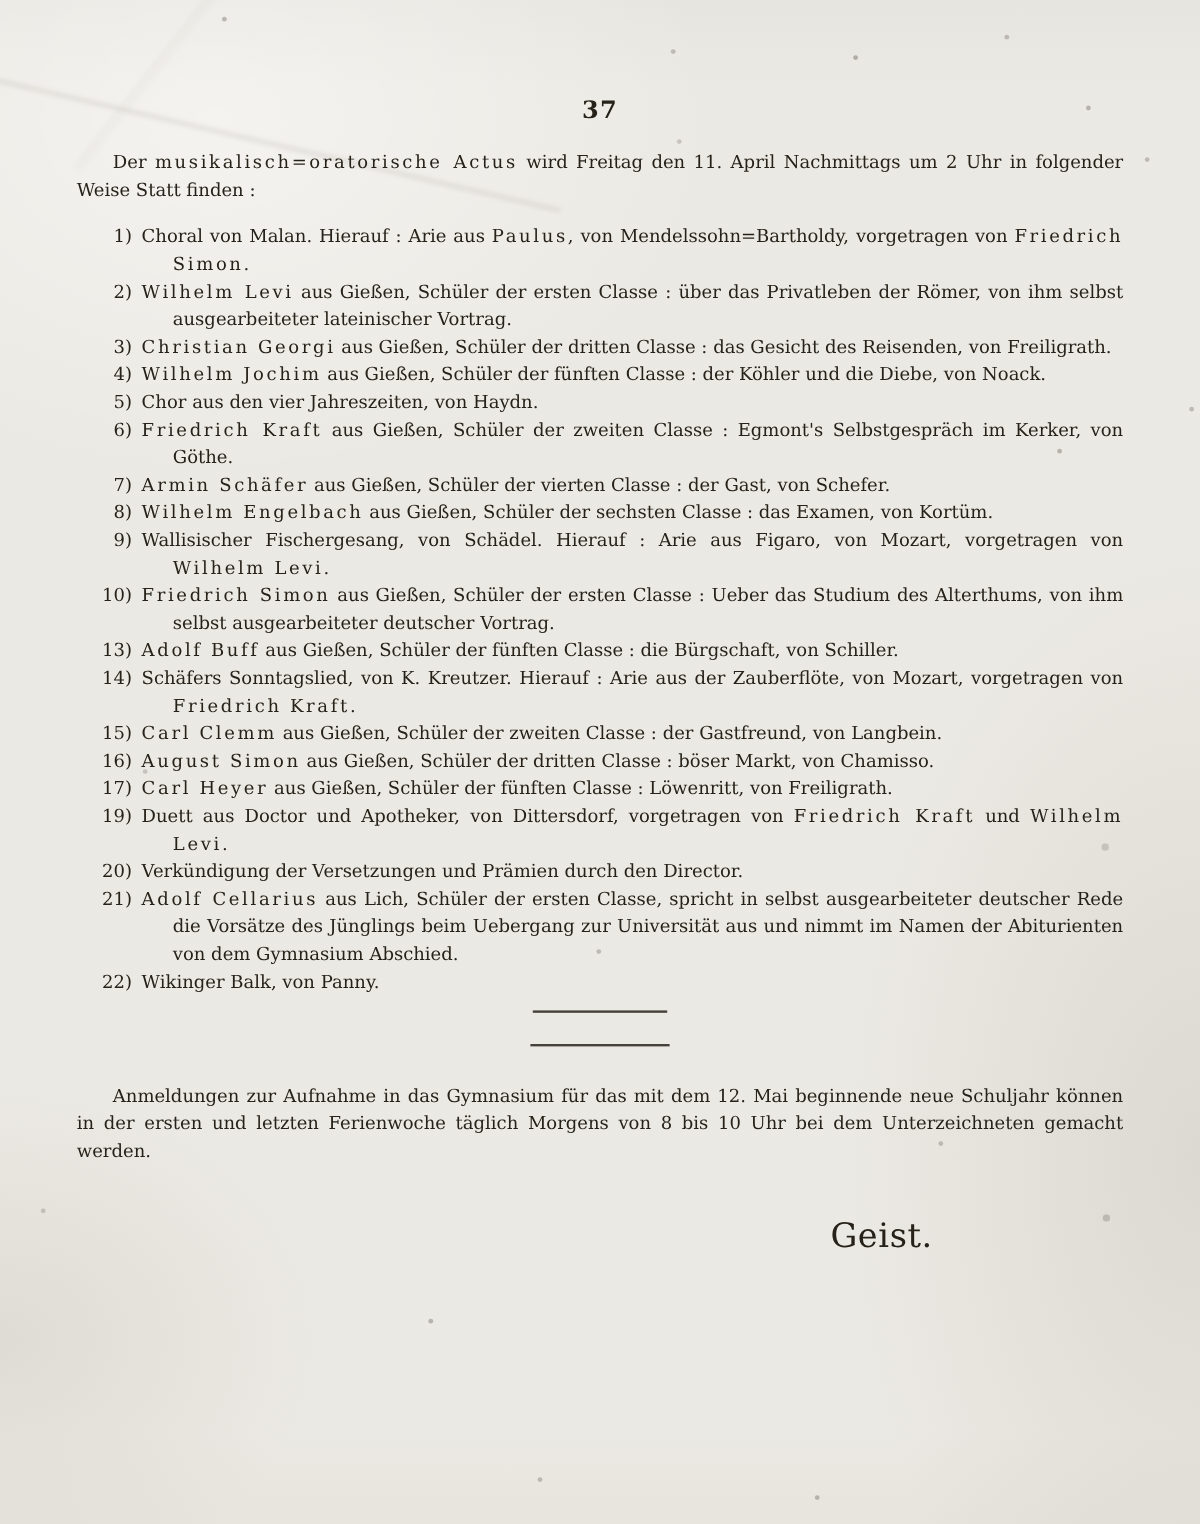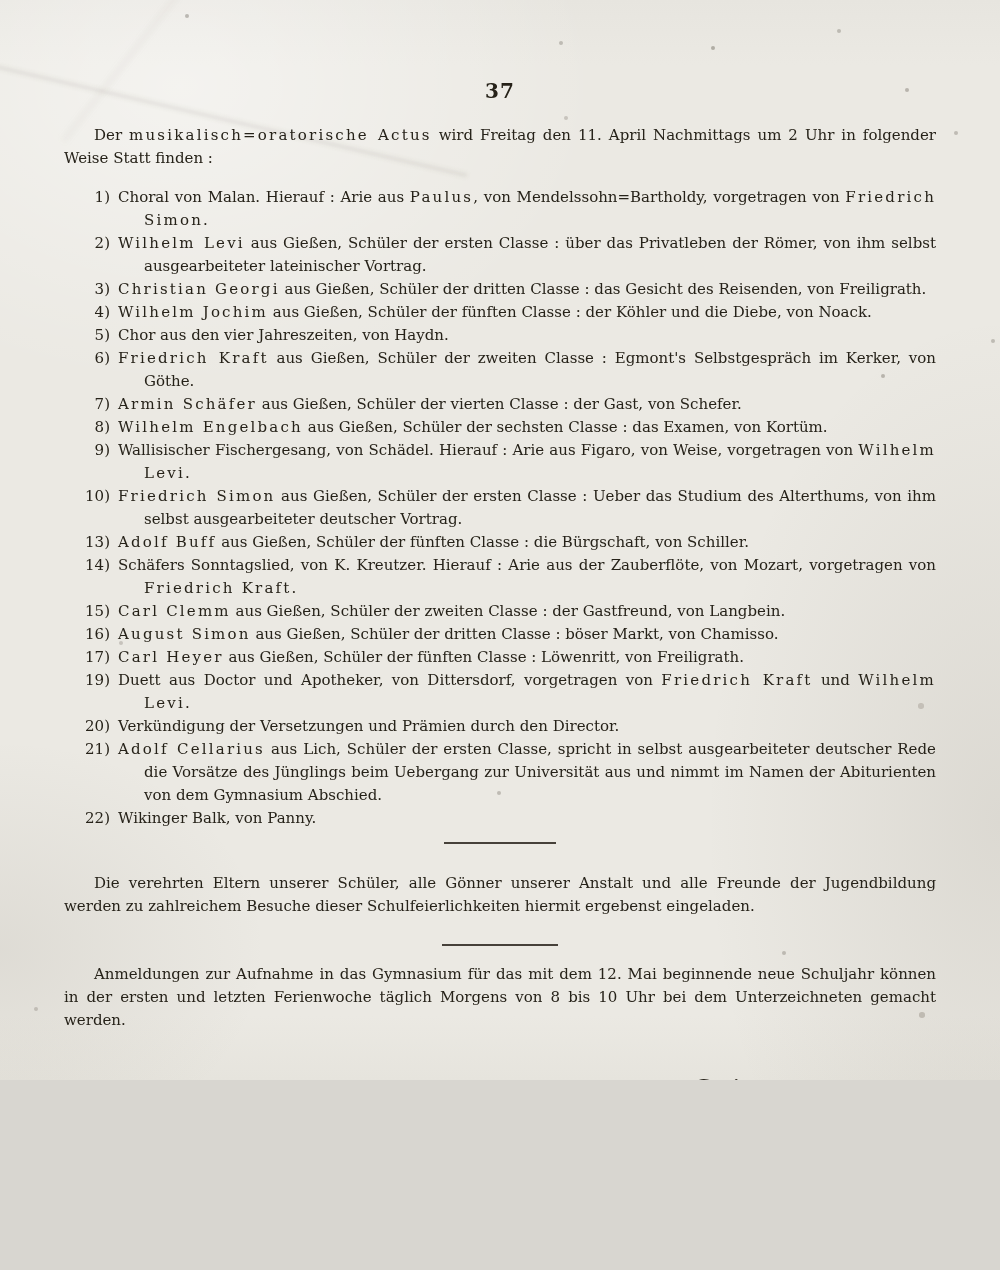--- a/index.html
+++ b/index.html
@@ -1,19 +1,19 @@
 <!DOCTYPE html>
 <html><head>
 <meta charset="utf-8">
 <style>
   html, body { margin: 0; padding: 0; background: #d8d6d0; }
   .page {
     position: relative;
     width: 1000px;
-    height: 1080px;
+    height: 1270px;
     margin: 0;
     overflow: hidden;
     color: #262219;
     font-family: "DejaVu Serif", "Liberation Serif", serif;
     font-size: 15px;
     line-height: 23px;
     background-color: #eae8e2;
     background-image:
       radial-gradient(ellipse 700px 500px at 18% 8%, rgba(255,255,255,0.45), rgba(255,255,255,0) 60%),
       radial-gradient(ellipse 420px 720px at 100% 76%, rgba(110,102,88,0.12), rgba(110,102,88,0) 70%),
@@ -69,21 +69,21 @@
     text-align: justify;
   }
   .program { margin-top: 16px; }
   .item { display: flex; }
   .inum { flex: 0 0 46px; text-align: right; padding-right: 8px; white-space: nowrap; }
   .ibody { flex: 1; text-align: justify; padding-left: 26px; text-indent: -26px; }
   .sp { letter-spacing: 2.2px; }
   .sep1 { width: 112px; border: 0; border-top: 2px solid #46413a; margin: 12px auto 0 auto; }
   .sep2 { width: 116px; border: 0; border-top: 2px solid #46413a; margin: 26px auto 0 auto; }
   .closing { margin: 28px 0 0 0; text-indent: 30px; text-align: justify; }
-  .closing.second { margin-top: 17px; }
+  .closing.second { margin-top: 30px; }
   .signature {
     margin-top: 42px;
     padding-left: 628px;
     font-size: 28px;
     line-height: 34px;
     font-weight: normal;
     letter-spacing: 0.5px;
   }
 </style>
 </head>
@@ -127,21 +127,21 @@
         <div class="item">
           <span class="inum">7)</span>
           <span class="ibody"><span class="sp">Armin Schäfer</span><span> aus Gießen, Schüler der vierten Classe : der Gast, von Schefer.</span></span>
         </div>
         <div class="item">
           <span class="inum">8)</span>
           <span class="ibody"><span class="sp">Wilhelm Engelbach</span><span> aus Gießen, Schüler der sechsten Classe : das Examen, von Kortüm.</span></span>
         </div>
         <div class="item">
           <span class="inum">9)</span>
-          <span class="ibody"><span>Wallisischer Fischergesang, von Schädel.  Hierauf : Arie aus Figaro, von Weise, vorgetragen von </span><span class="sp">Wilhelm Levi</span><span>.</span></span>
+          <span class="ibody"><span>Wallisischer Fischergesang, von Schädel.  Hierauf : Arie aus Figaro, von Mozart, vorgetragen von </span><span class="sp">Wilhelm Levi</span><span>.</span></span>
         </div>
         <div class="item">
           <span class="inum">10)</span>
           <span class="ibody"><span class="sp">Friedrich Simon</span><span> aus Gießen, Schüler der ersten Classe : Ueber das Studium des Alterthums, von ihm selbst ausgearbeiteter deutscher Vortrag.</span></span>
         </div>
         <div class="item">
           <span class="inum">13)</span>
           <span class="ibody"><span class="sp">Adolf Buff</span><span> aus Gießen, Schüler der fünften Classe : die Bürgschaft, von Schiller.</span></span>
         </div>
         <div class="item">
@@ -173,21 +173,20 @@
           <span class="ibody"><span class="sp">Adolf Cellarius</span><span> aus Lich, Schüler der ersten Classe, spricht in selbst ausgearbeiteter deutscher Rede die Vorsätze des Jünglings beim Uebergang zur Universität aus und nimmt im Namen der Abiturienten von dem Gymnasium Abschied.</span></span>
         </div>
         <div class="item">
           <span class="inum">22)</span>
           <span class="ibody"><span>Wikinger Balk, von Panny.</span></span>
         </div>
       </div>
 
     <hr class="sep1">
 
-    <p class="closing">Die verehrten Eltern unserer Schüler, alle Gönner unserer Anstalt und alle Freunde der Jugendbildung werden zu zahlreichem Besuche dieser Schulfeierlichkeiten hiermit ergebenst eingeladen.</p>
 
     <hr class="sep2">
 
     <p class="closing second">Anmeldungen zur Aufnahme in das Gymnasium für das mit dem 12. Mai beginnende neue Schuljahr können in der ersten und letzten Ferienwoche täglich Morgens von 8 bis 10 Uhr bei dem Unterzeichneten gemacht werden.</p>
 
     <div class="signature">Geist.</div>
   </div>
 </div>
 
 </body></html>

